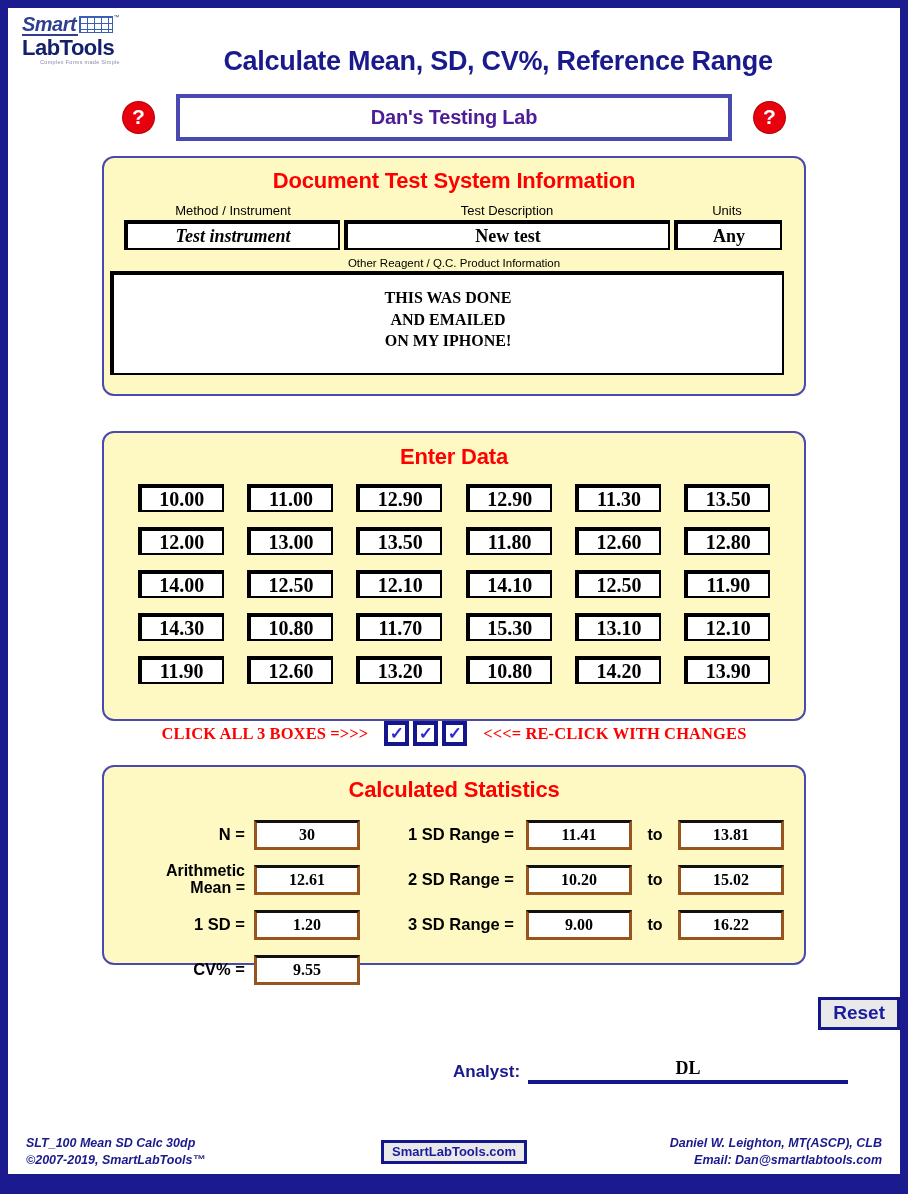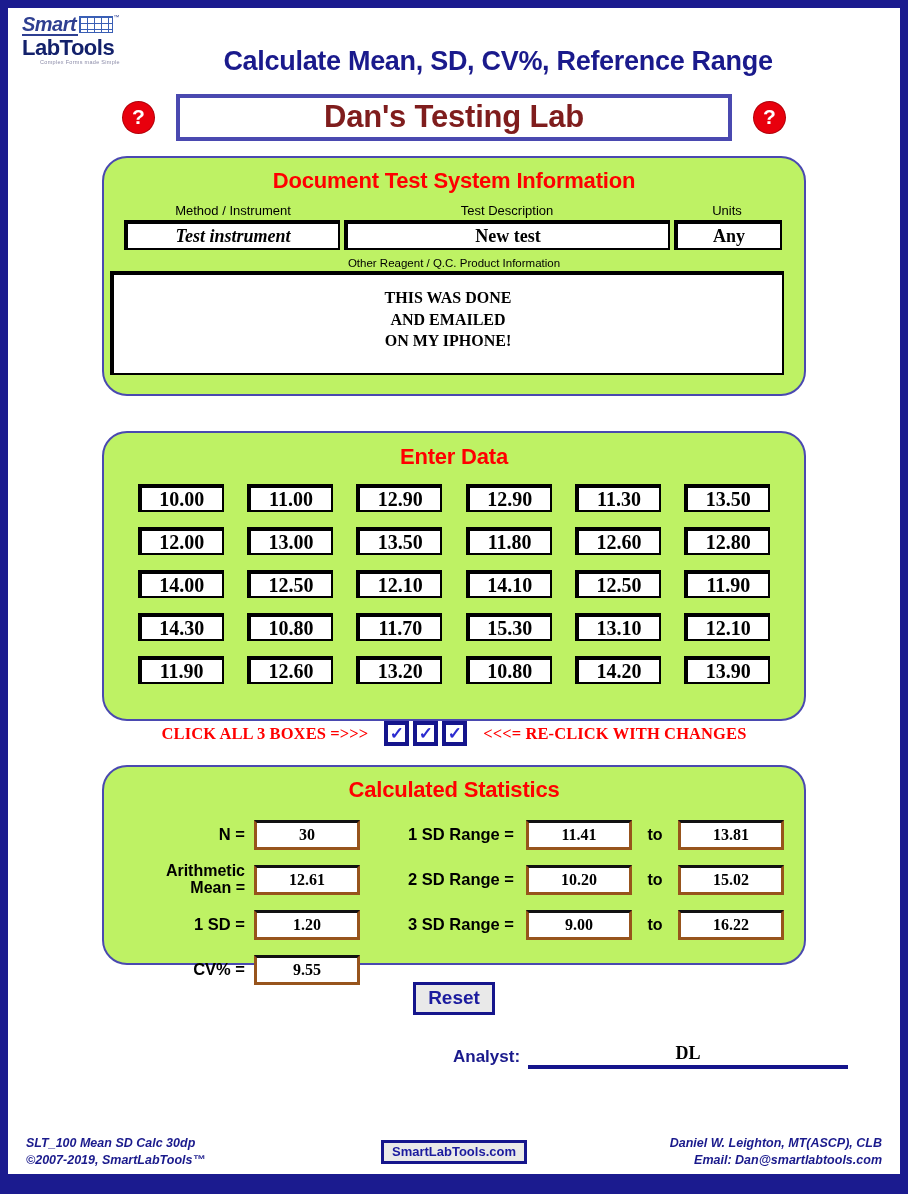--- a/index.html
+++ b/index.html
@@ -117,31 +117,31 @@
   .lab-name-box {
     width: 556px;
     height: 47px;
     background: #ffffff;
     border: 4px solid #4a49b0;
     display: flex;
     align-items: center;
     justify-content: center;
   }
   .lab-name-text {
-    font-size: 31px;
-    font-weight: bold;
-    color: #7f1d1d;
+    font-size: 20px;
+    font-weight: bold;
+    color: #4c1d95;
     letter-spacing: -0.2px;
   }
 
   
   .panel {
-    background: #bef264;
+    background: #fef9c3;
     border: 2px solid #4a49b0;
-    border-radius: 25px;
+    border-radius: 12px;
     margin: 0 auto;
     position: relative;
   }
   .panel-title {
     text-align: center;
     color: #ff0000;
     font-weight: bold;
     font-size: 22px;
     letter-spacing: -0.2px;
   }
@@ -321,22 +321,22 @@
   .to-word {
     width: 46px;
     text-align: center;
     font-weight: bold;
     font-size: 16px;
     color: #000000;
   }
 
   
   .reset-wrap {
-    text-align: center;
-    margin-top: 17px;
+    text-align: right;
+    margin-top: 32px;
   }
   .reset-btn {
     display: inline-block;
     background: #e9e9e9;
     border: 3px solid #15158c;
     padding: 2px 12px 3px 12px;
     font-size: 19px;
     font-weight: bold;
     color: #1b1b9e;
     font-family: "Liberation Sans", sans-serif;

